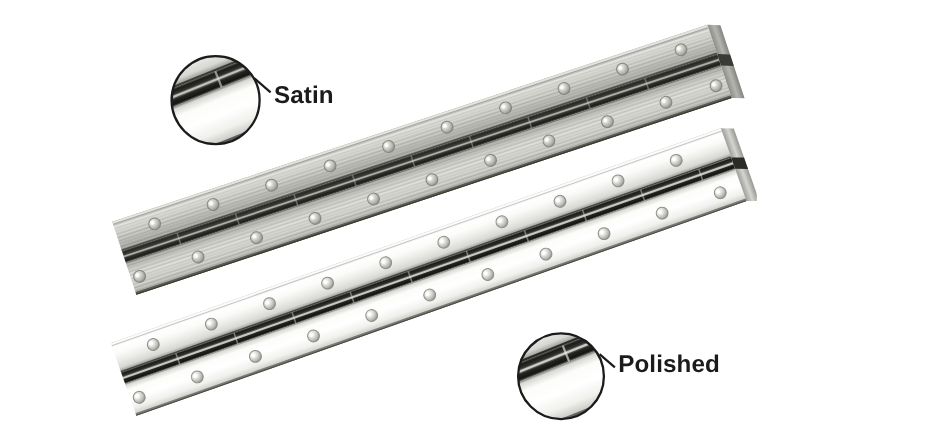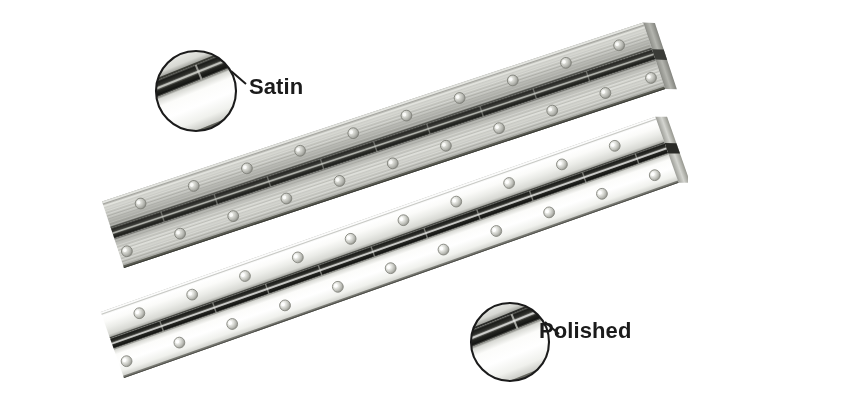--- a/index.html
+++ b/index.html
@@ -33,21 +33,21 @@
     color: #1b1b1b;
     letter-spacing: 0.1px;
     white-space: nowrap;
     line-height: 1;
   }
   #label-satin {
     left: 249px;
     top: 76px;
   }
   #label-polished {
-    left: 539px;
+    left: 562px;
     top: 320px;
   }
 </style>
 </head>
 <body>
 
 <div id="stage">
 
   <svg class="scene" viewBox="0 0 860 400">
     <defs>

